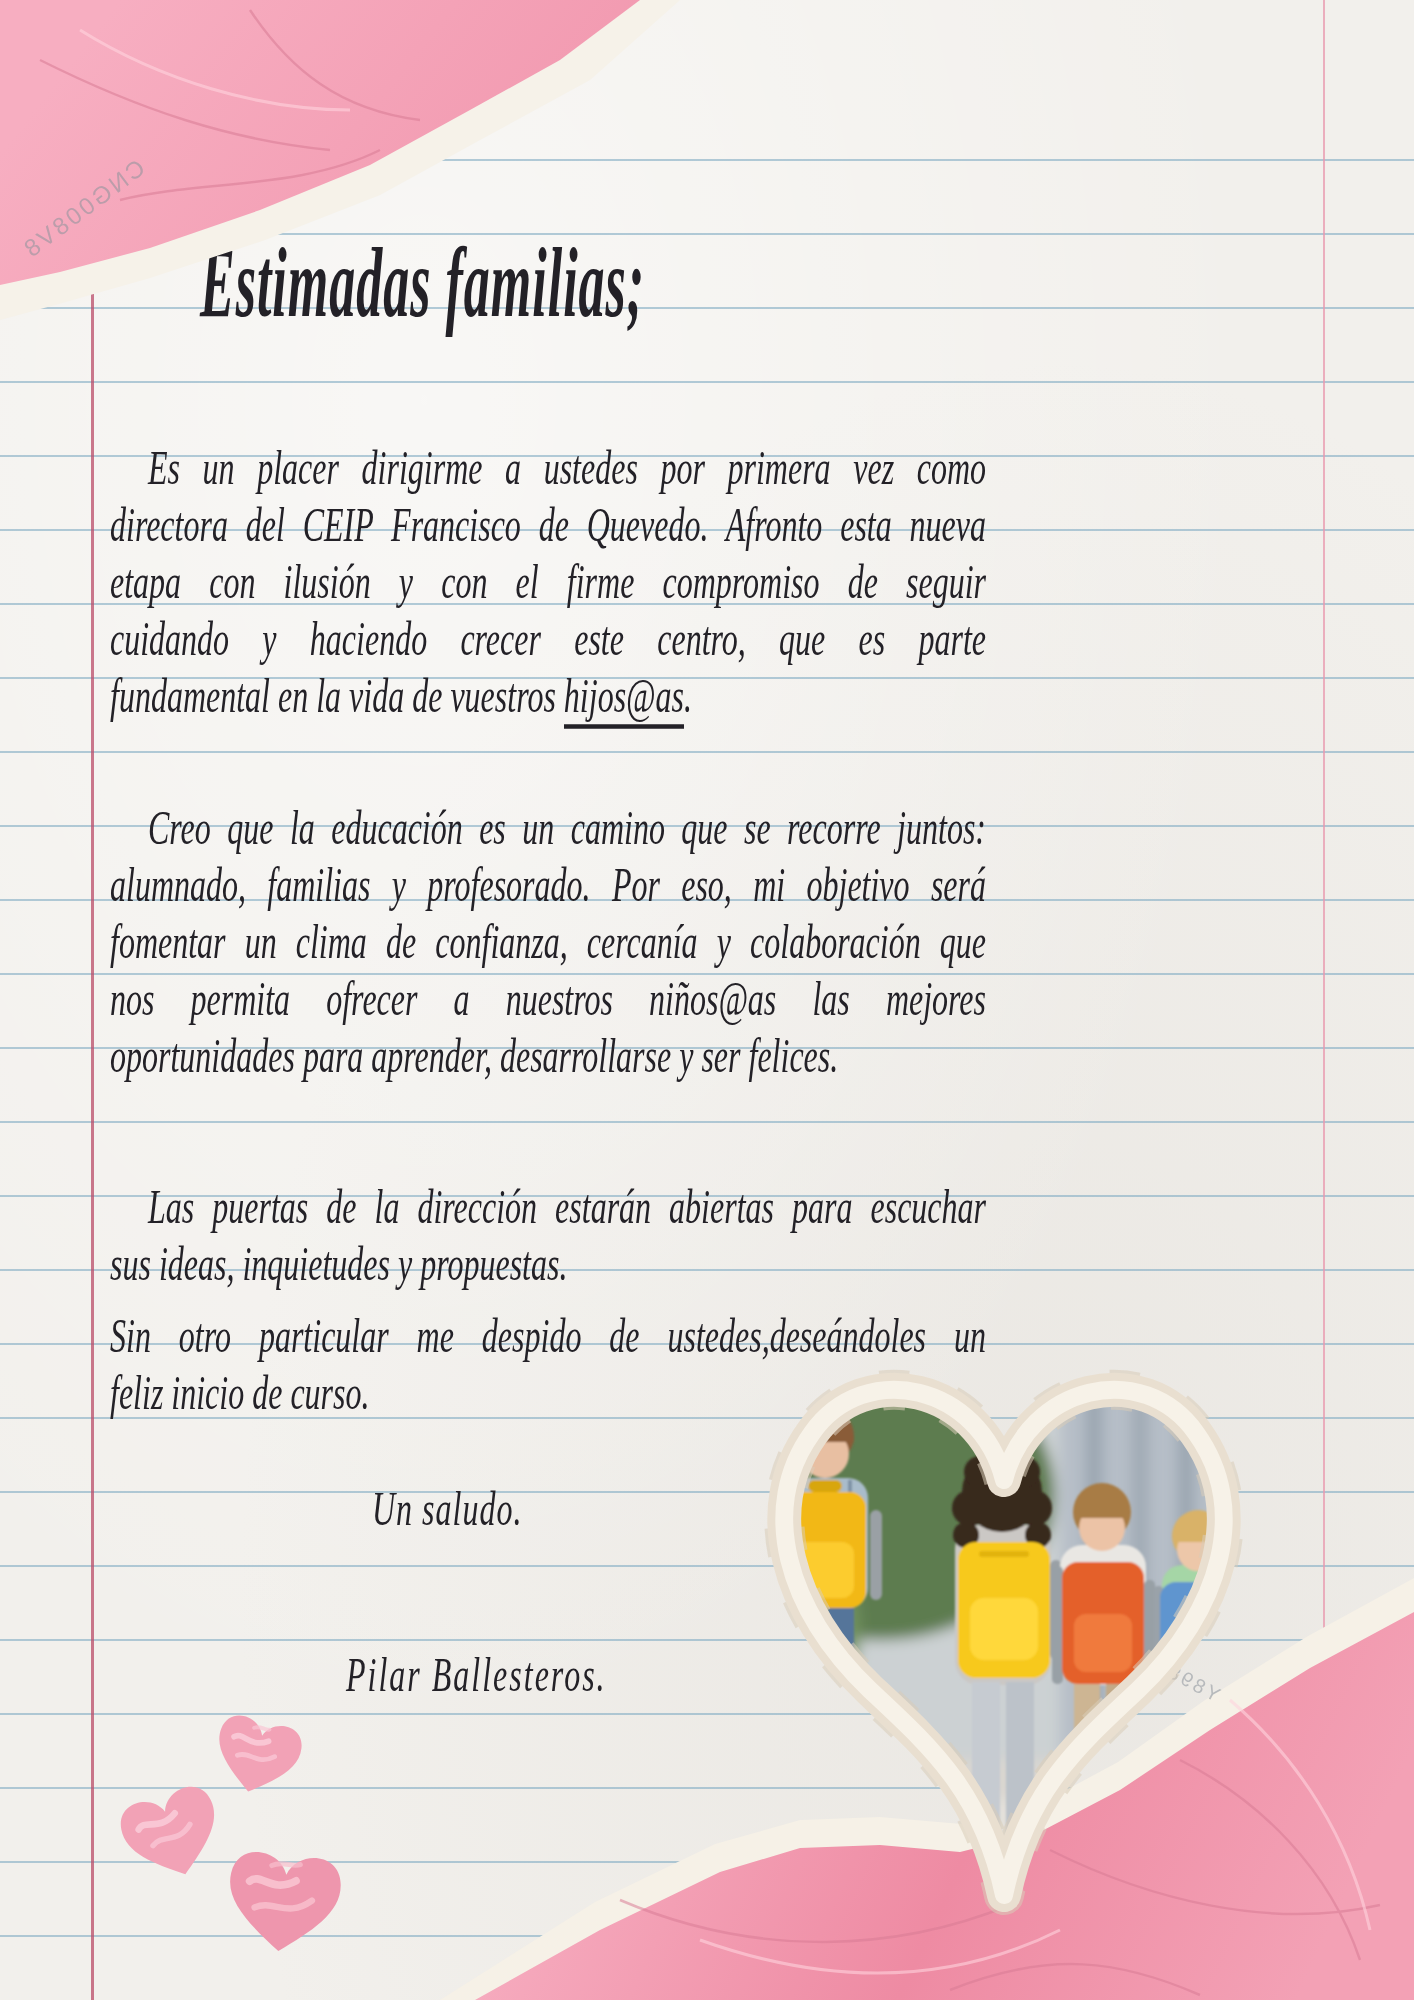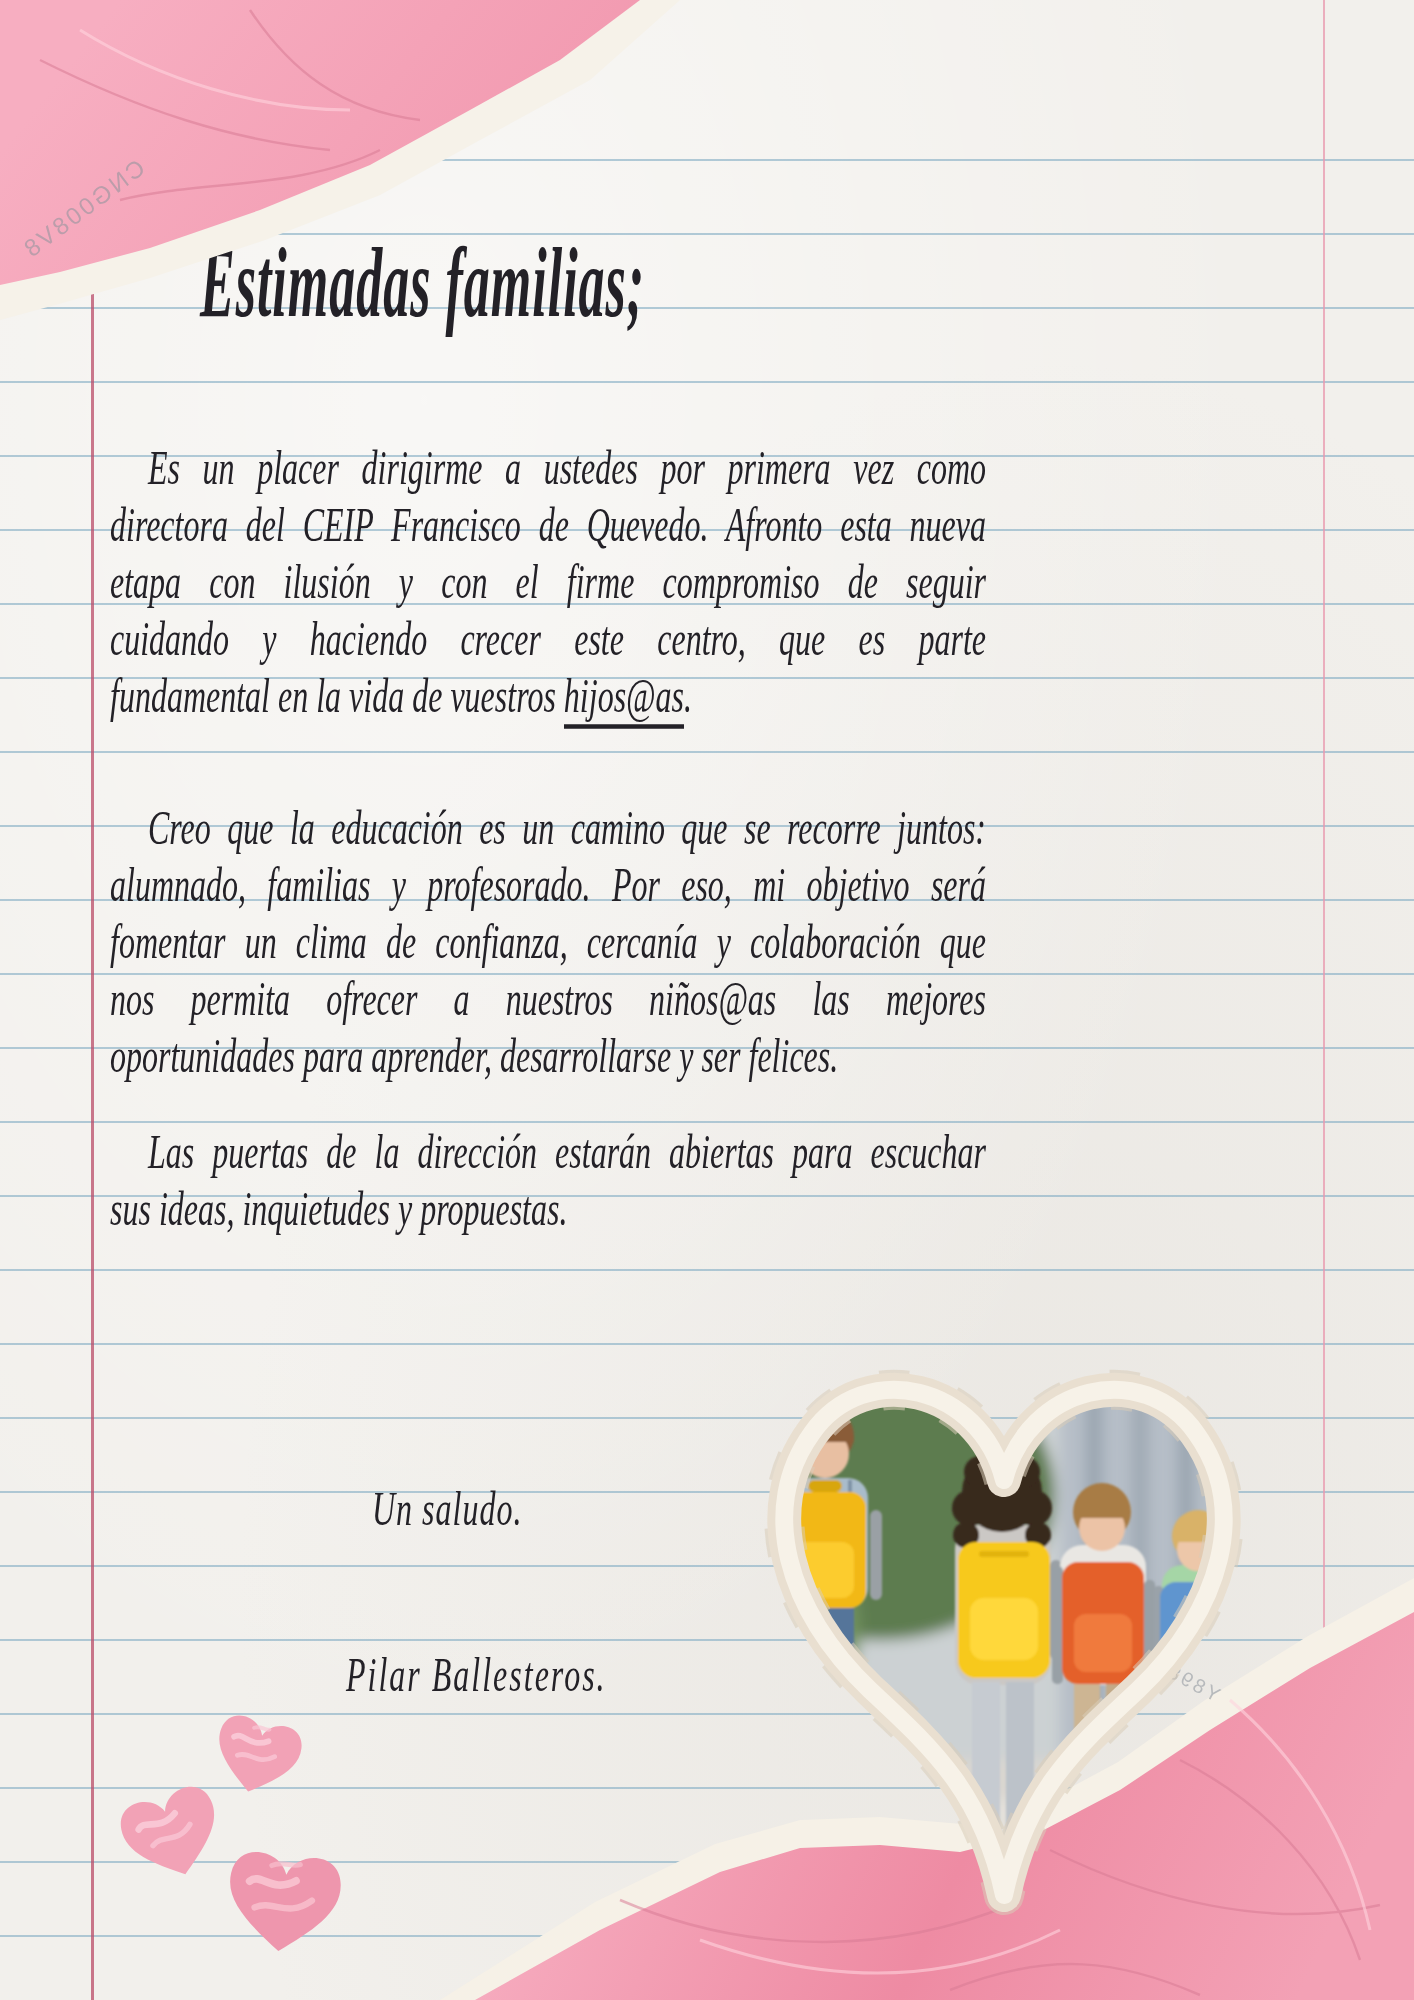--- a/index.html
+++ b/index.html
@@ -70,23 +70,27 @@
       <div class="line just"><span>cuidando y haciendo crecer este centro, que es parte</span></div>
       <div class="line"><span>fundamental en la vida de vuestros </span><span class="u">hijos@as</span><span>.</span></div>
     </div>
   <div class="para ink indent" style="top:800px">
       <div class="line just first"><span>Creo que la educación es un camino que se recorre juntos:</span></div>
       <div class="line just"><span>alumnado, familias y profesorado. Por eso, mi objetivo será</span></div>
       <div class="line just"><span>fomentar un clima de confianza, cercanía y colaboración que</span></div>
       <div class="line just"><span>nos permita ofrecer a nuestros niños@as las mejores</span></div>
       <div class="line"><span>oportunidades para aprender, desarrollarse y ser felices.</span></div>
     </div>
-  <div class="para ink indent" style="top:1124px">
+  <div class="para ink indent" style="top:1179px">
       <div class="line just first"><span>Las puertas de la dirección estarán abiertas para escuchar</span></div>
       <div class="line"><span>sus ideas, inquietudes y propuestas.</span></div>
+    </div>
+  <div class="para ink" style="top:1308px">
+      <div class="line just first"><span>Sin otro particular me despido de ustedes,deseándoles un</span></div>
+      <div class="line"><span>feliz inicio de curso.</span></div>
     </div>
 
   <div class="closing ink">Un saludo.</div>
   <div class="signature ink">Pilar Ballesteros.</div>
 
   <div class="torn white-tl"></div>
   <div class="torn pink-tl"></div>
   <div class="fragment frag-top">CNG008V8</div>
 
   <div class="torn white-br"></div>

